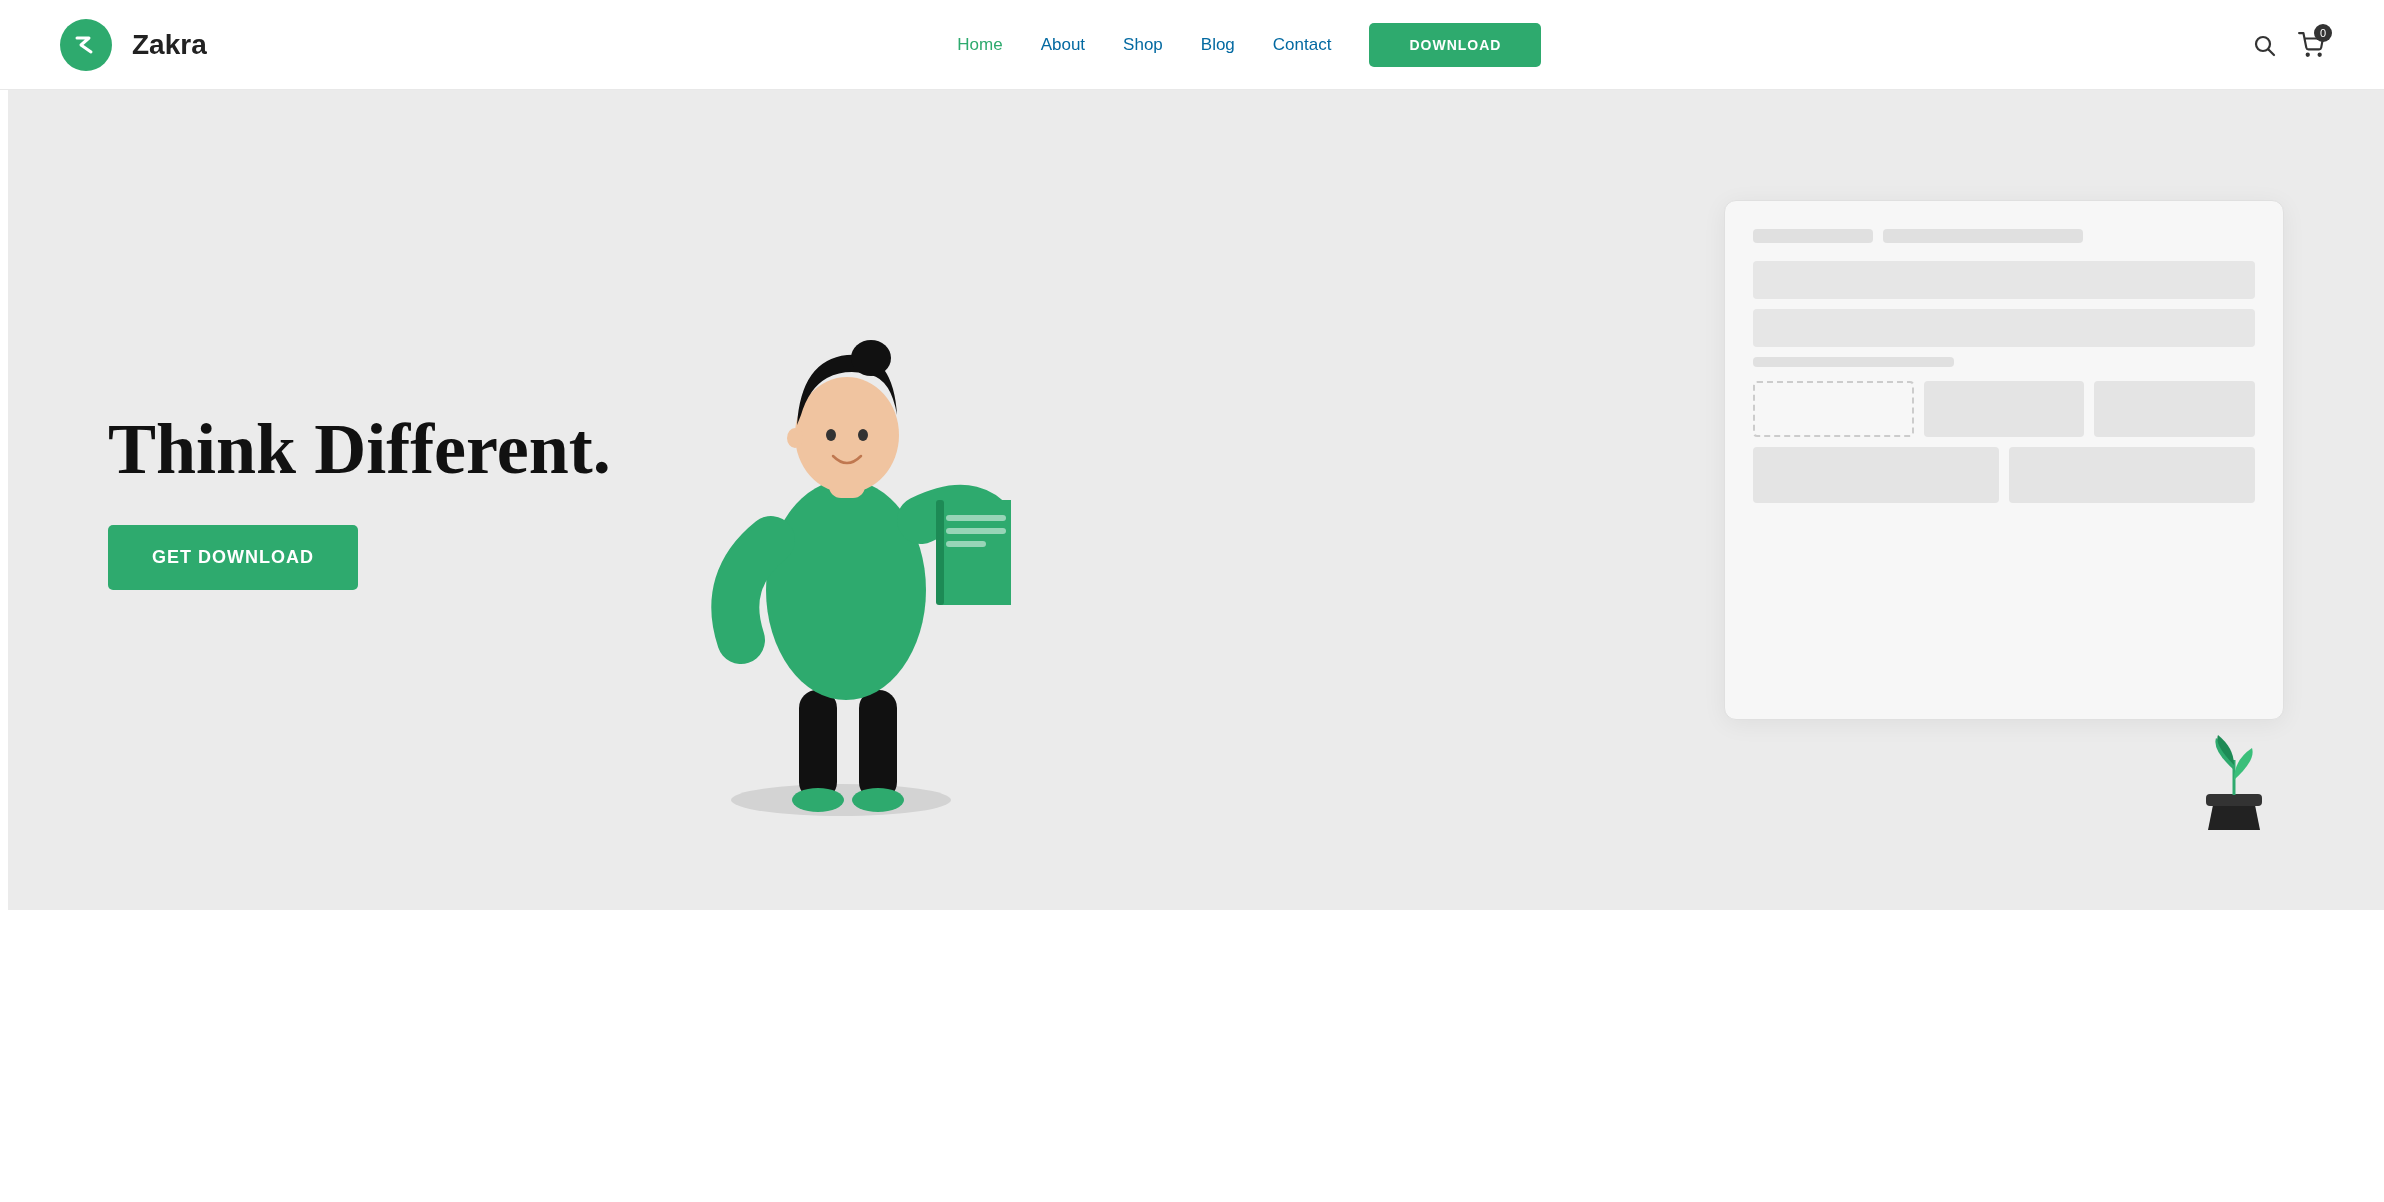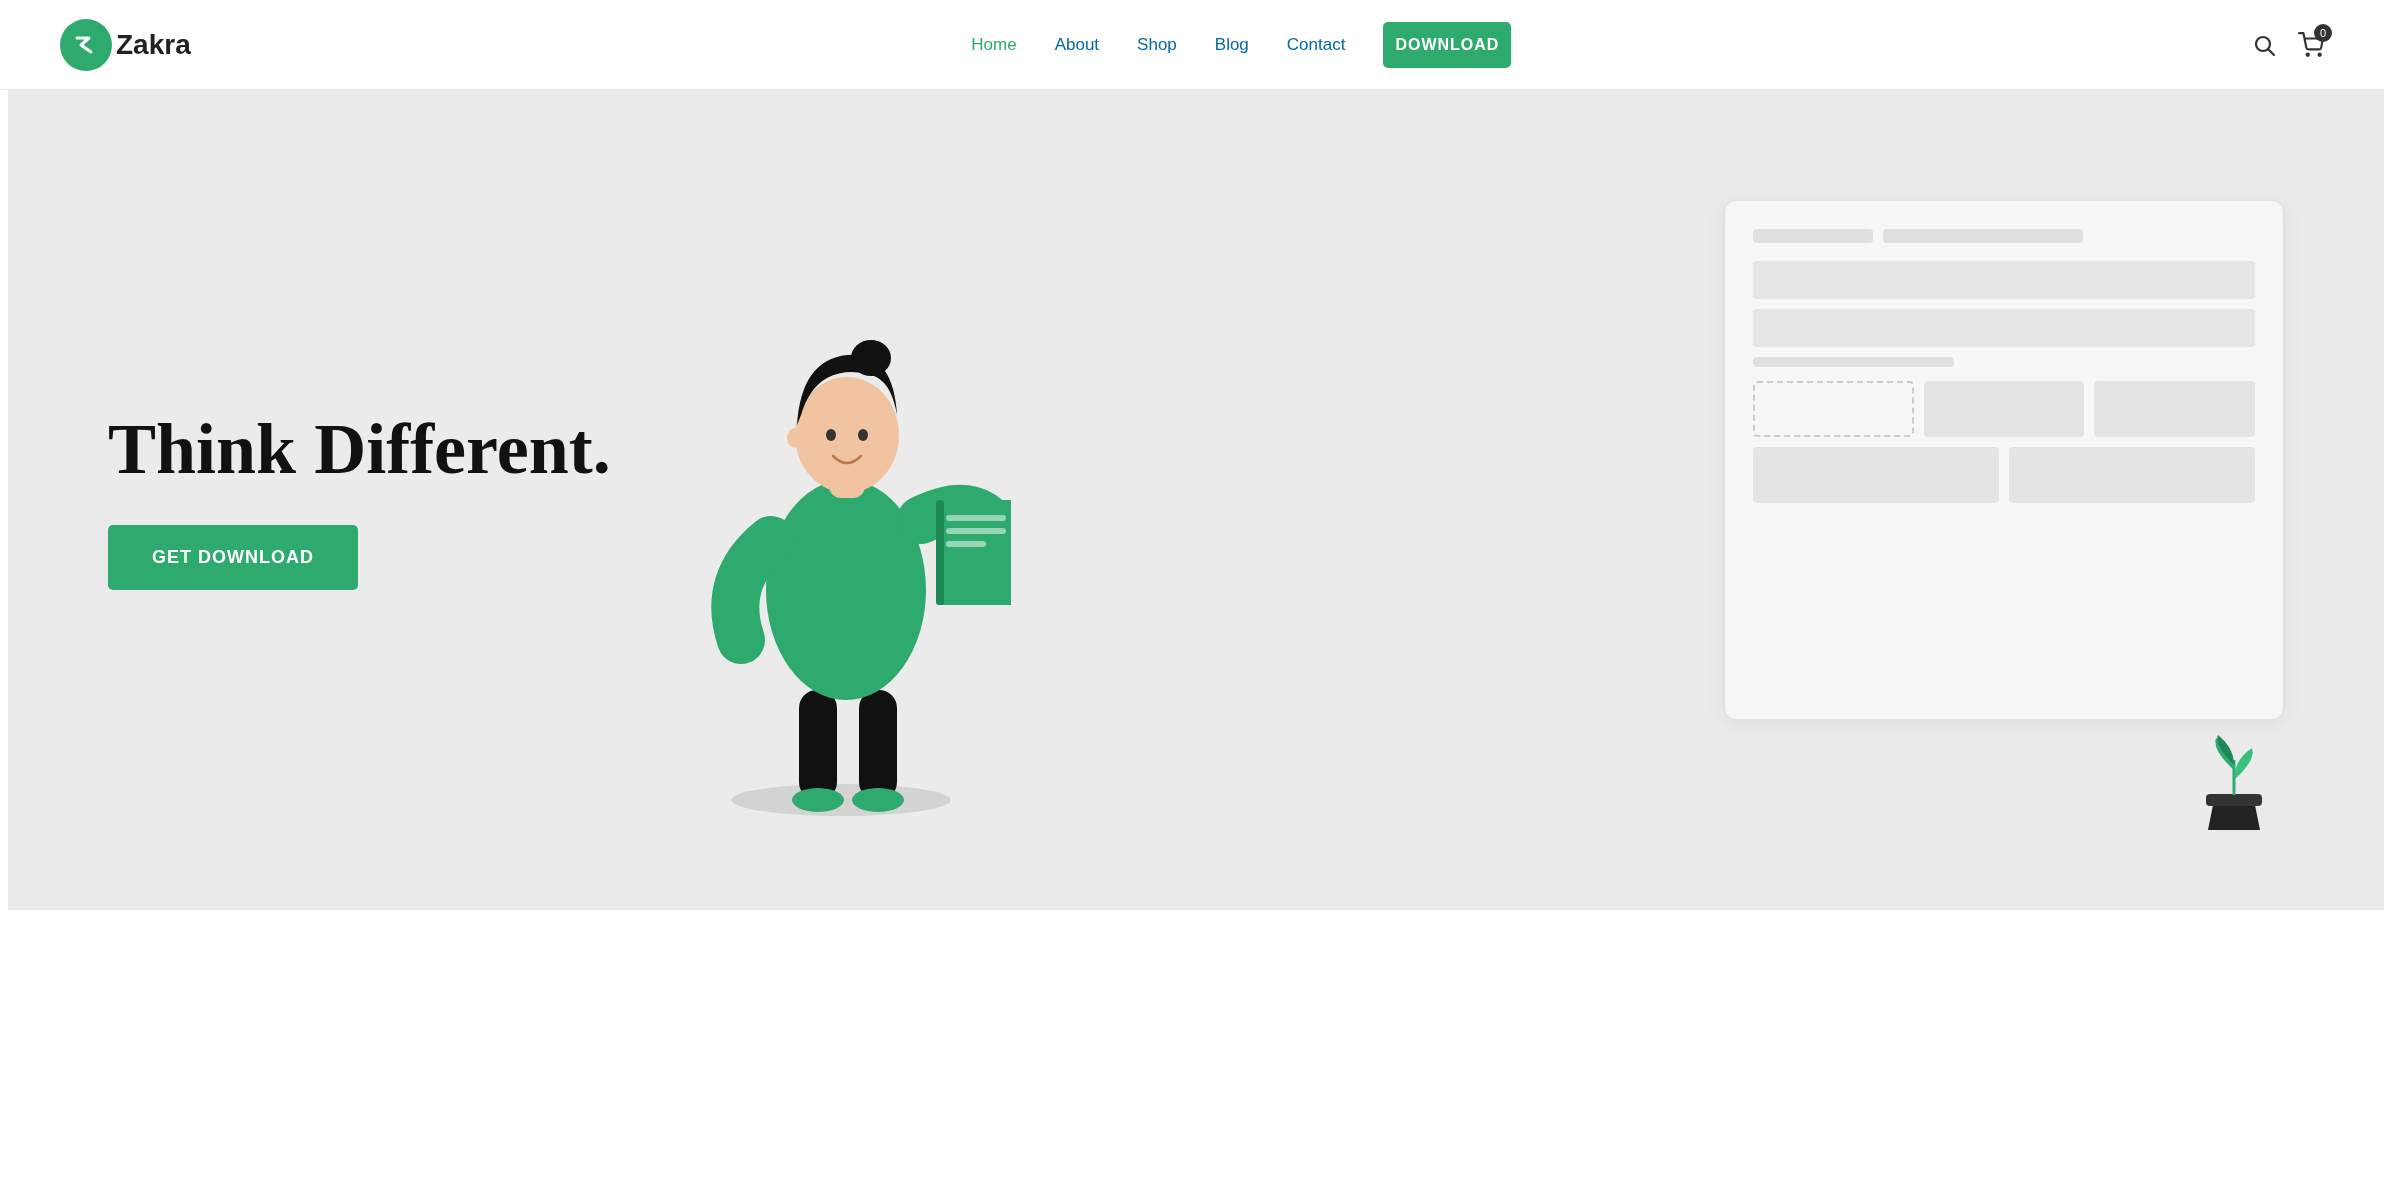--- a/index.html
+++ b/index.html
@@ -13,21 +13,21 @@
       padding: 0 60px;
       height: 90px;
       background: #fff;
       border-bottom: 1px solid #e8e8e8;
       position: relative;
       z-index: 10;
     }
     .logo-area {
       display: flex;
       align-items: center;
-      gap: 4px;
+      gap: 20px;
     }
     .logo-icon {
       width: 52px;
       height: 52px;
       background: #2eaa6e;
       border-radius: 50%;
       display: flex;
       align-items: center;
       justify-content: center;
       flex-shrink: 0;
@@ -50,23 +50,23 @@
       color: #0369a1;
       text-decoration: none;
       cursor: pointer;
     }
     .nav-link.active { color: #2eaa6e; margin-left: 40px; }
     .download-btn {
       background: #2eaa6e;
       color: #fff;
       border: none;
       border-radius: 5px;
-      padding: 14px 12px;
-      font-family: Arial, sans-serif;
-      font-size: 16px;
+      padding: 14px 40px;
+      font-family: Arial, sans-serif;
+      font-size: 14px;
       font-weight: 700;
       letter-spacing: 1px;
       cursor: pointer;
     }
     .header-icons {
       display: flex;
       align-items: center;
       gap: 22px;
     }
     .icon-btn {

